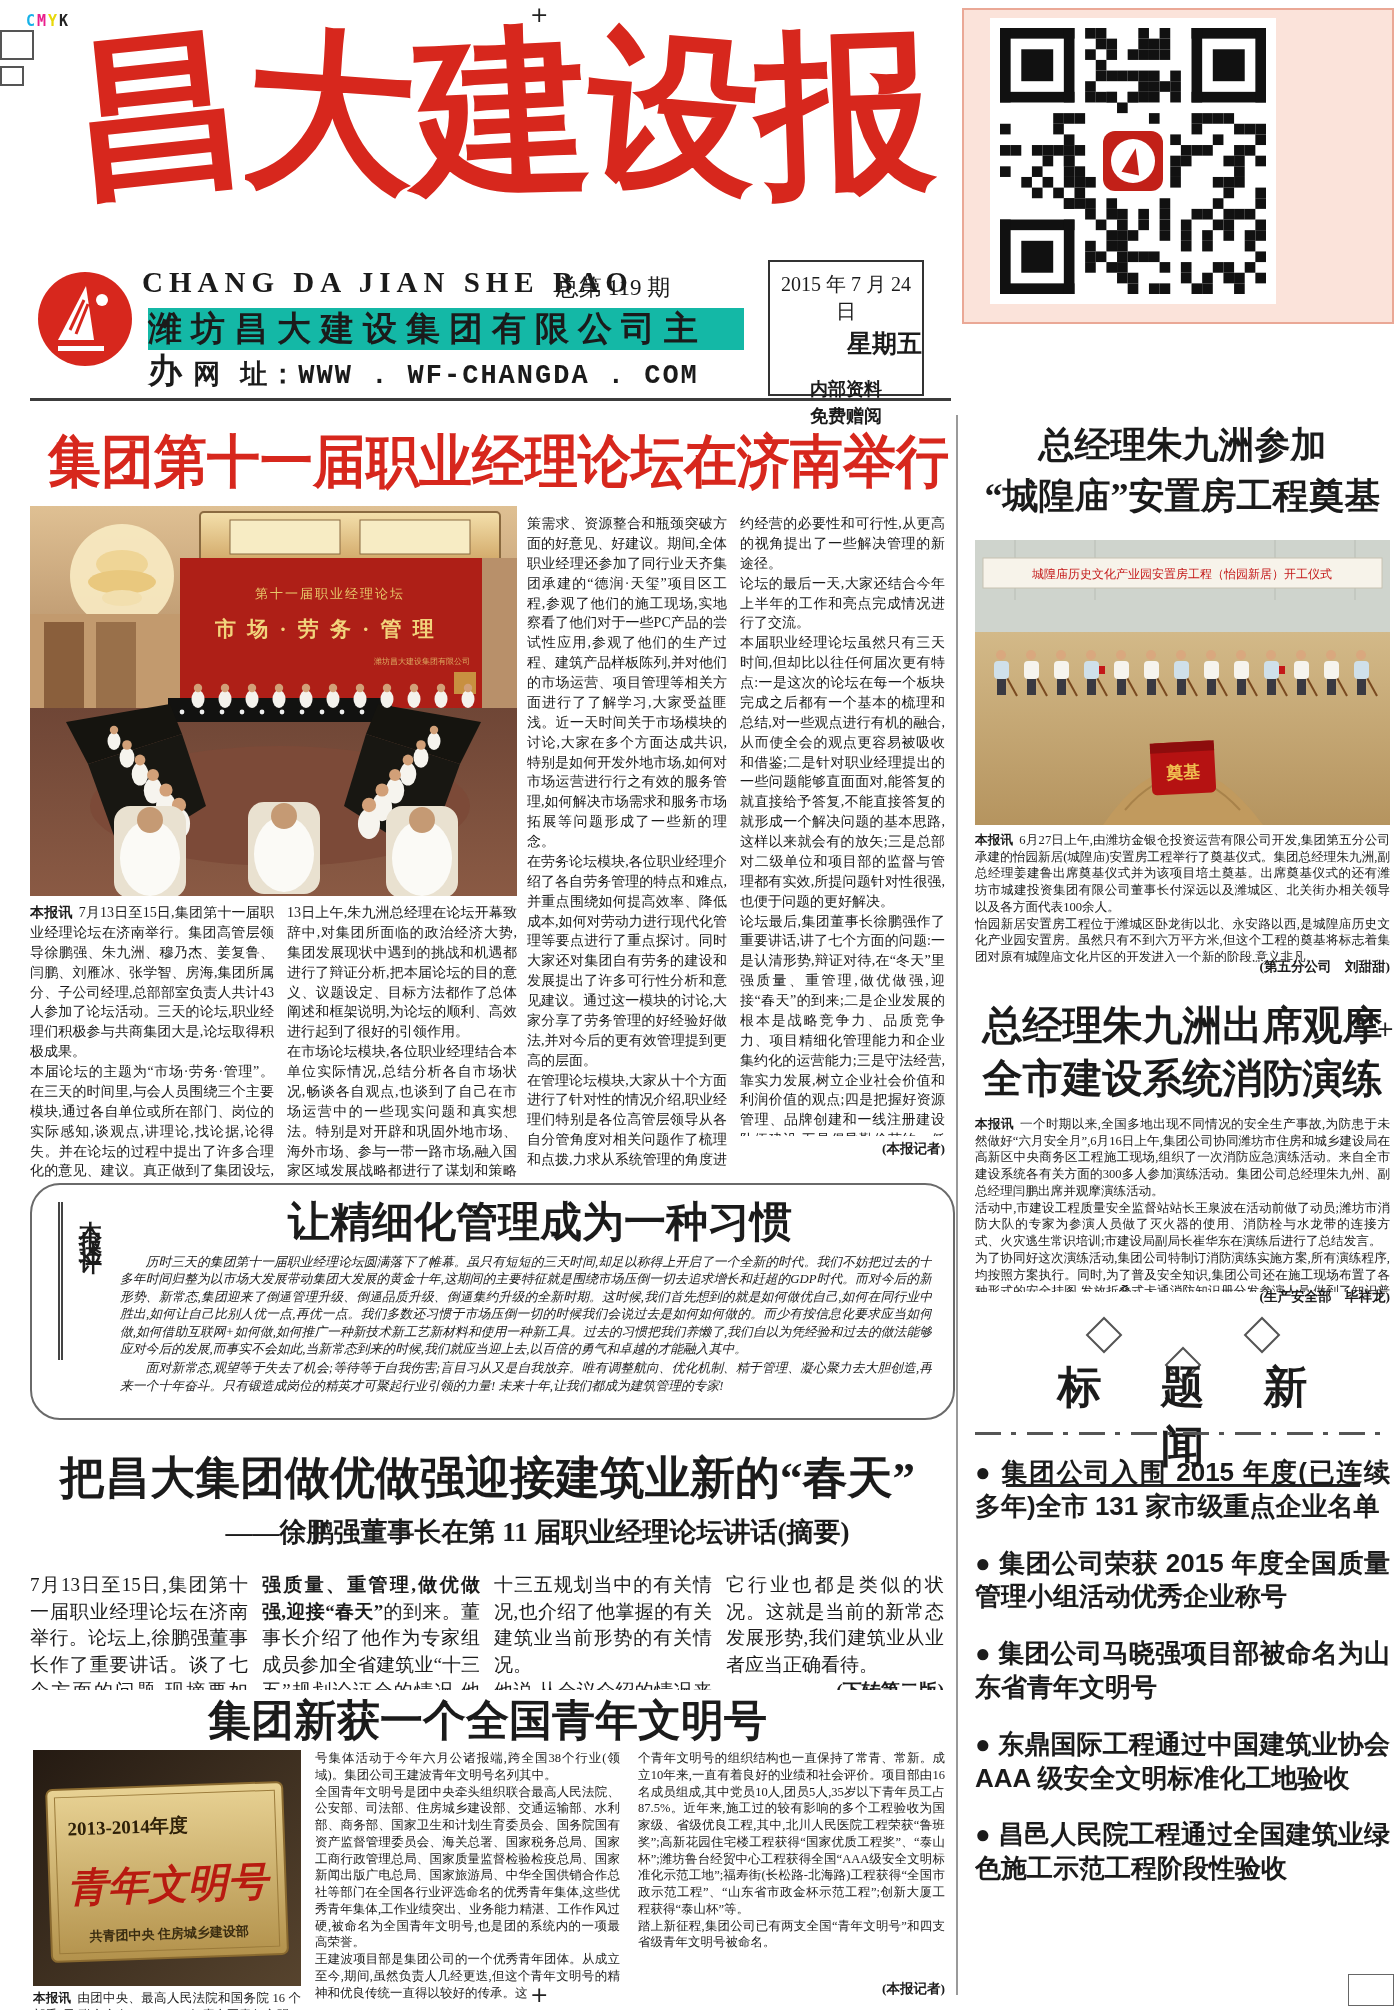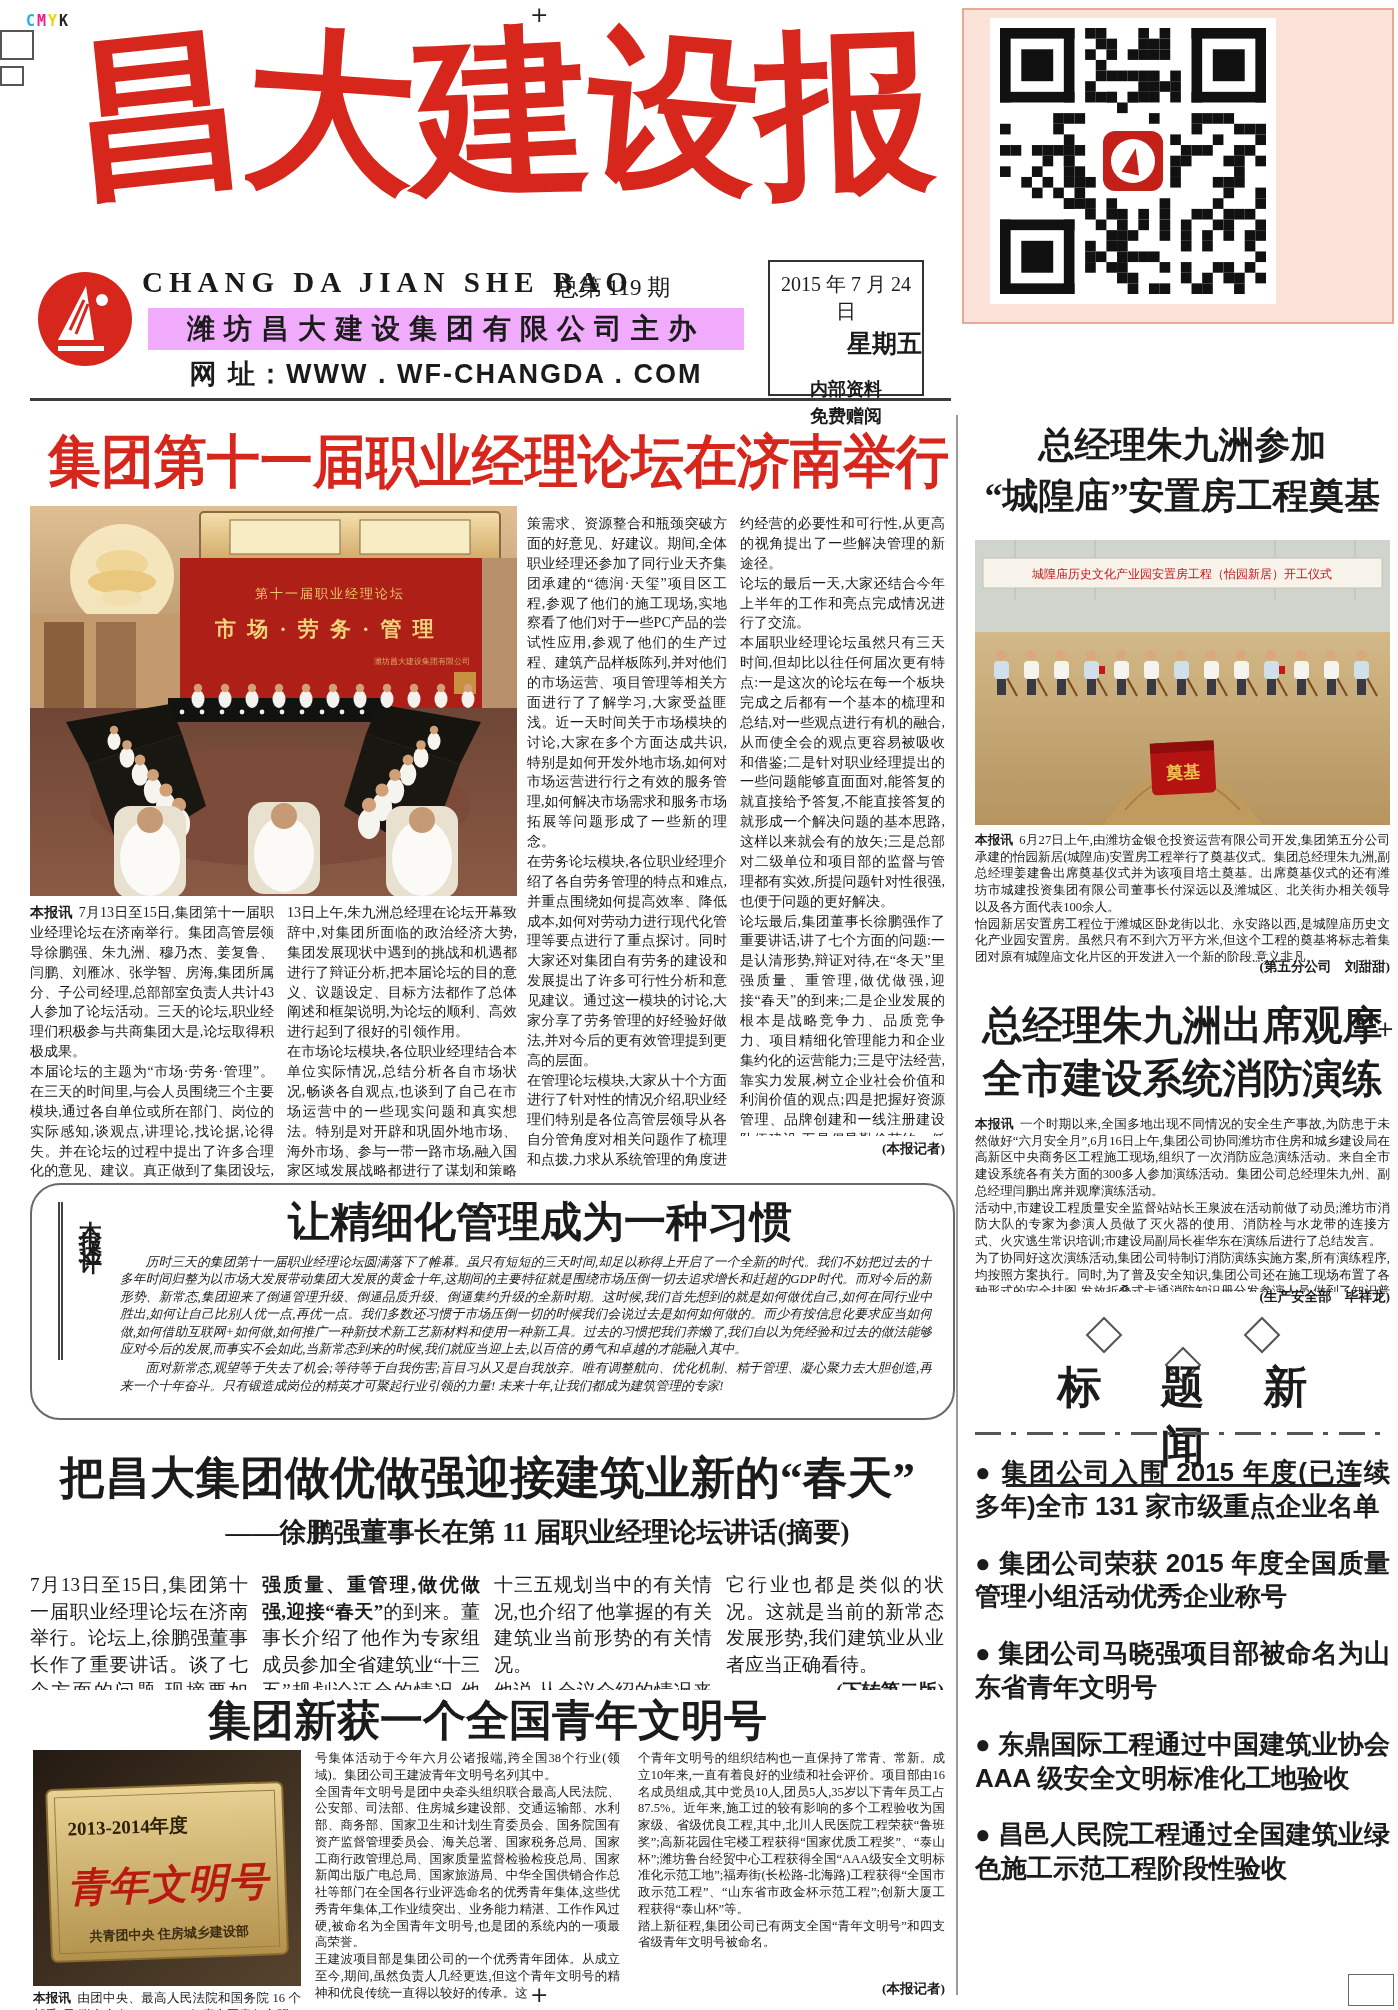--- a/index.html
+++ b/index.html
@@ -18,22 +18,22 @@
   .mast-title{display:flex;justify-content:space-between;width:640px;}
   .mast-title span{font-size:172px;font-weight:bold;color:#d7271d;line-height:1;
         font-family:"Liberation Serif",serif;display:inline-block;}
   .mast-title span:nth-child(1){transform:rotate(-6deg) scale(1.02);}
   .mast-title span:nth-child(2){transform:rotate(4deg);}
   .mast-title span:nth-child(3){transform:rotate(-3deg) scale(1.04);}
   .mast-title span:nth-child(4){transform:rotate(5deg);}
   .mast-title span:nth-child(5){transform:rotate(-2deg) scale(1.03);}
   .pinyin{font-size:29px;font-weight:bold;letter-spacing:6px;}
   .issue{font-size:23px;}
-  .pubbar{background:#f0abfc;text-align:center;font-size:28px;font-weight:bold;letter-spacing:9px;line-height:42px;}
-  .urlline{font-family:Liberation Sans, sans-serif;font-size:27px;font-weight:bold;text-align:center;letter-spacing:2px;}
+  .pubbar{background:#14b8a6;font-size:34px;font-weight:bold;letter-spacing:9px;line-height:42px;}
+  .urlline{font-family:Liberation Mono, monospace;font-size:27px;font-weight:bold;text-align:center;letter-spacing:2px;}
   .datebox{border:2px solid #333;text-align:center;}
   .datebox .d1{font-size:20px;margin-top:9px;}
   .datebox .d2{font-size:25px;font-weight:bold;margin-top:2px;text-align:right;}
   .datebox .d3{font-size:18px;font-weight:bold;margin-top:16px;line-height:1.5;}
   .qrpanel{background:#fbe3da;border:2px solid #eaa896;}
   .qrwhite{position:absolute;left:26px;top:8px;width:286px;height:286px;background:#fff;}
   #qr{position:absolute;left:10px;top:10px;}
   .qrlogo{position:absolute;left:113px;top:113px;width:60px;height:60px;background:#c22018;border-radius:12px;
           display:flex;align-items:center;justify-content:center;}
   .qrlogo .inner{width:44px;height:44px;background:#fff;border-radius:50%;display:flex;align-items:center;justify-content:center;}

